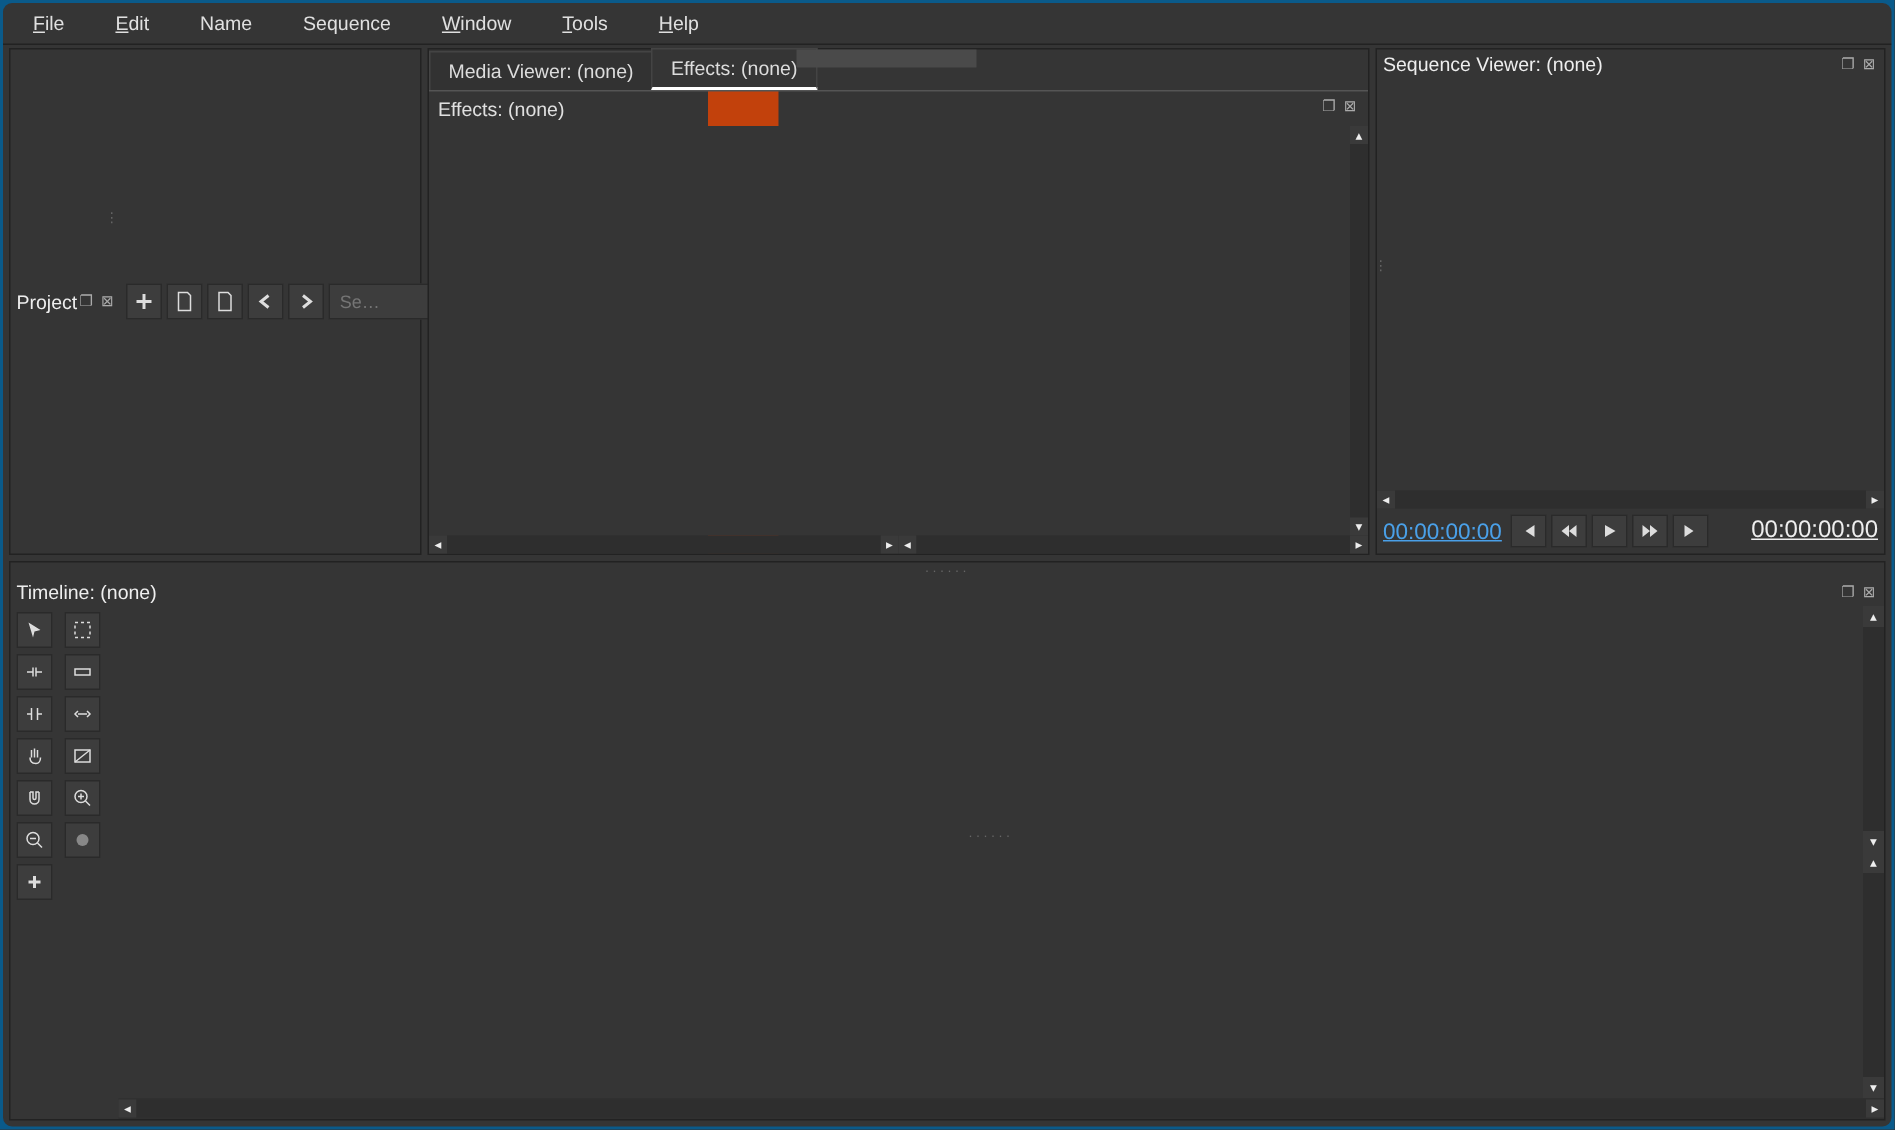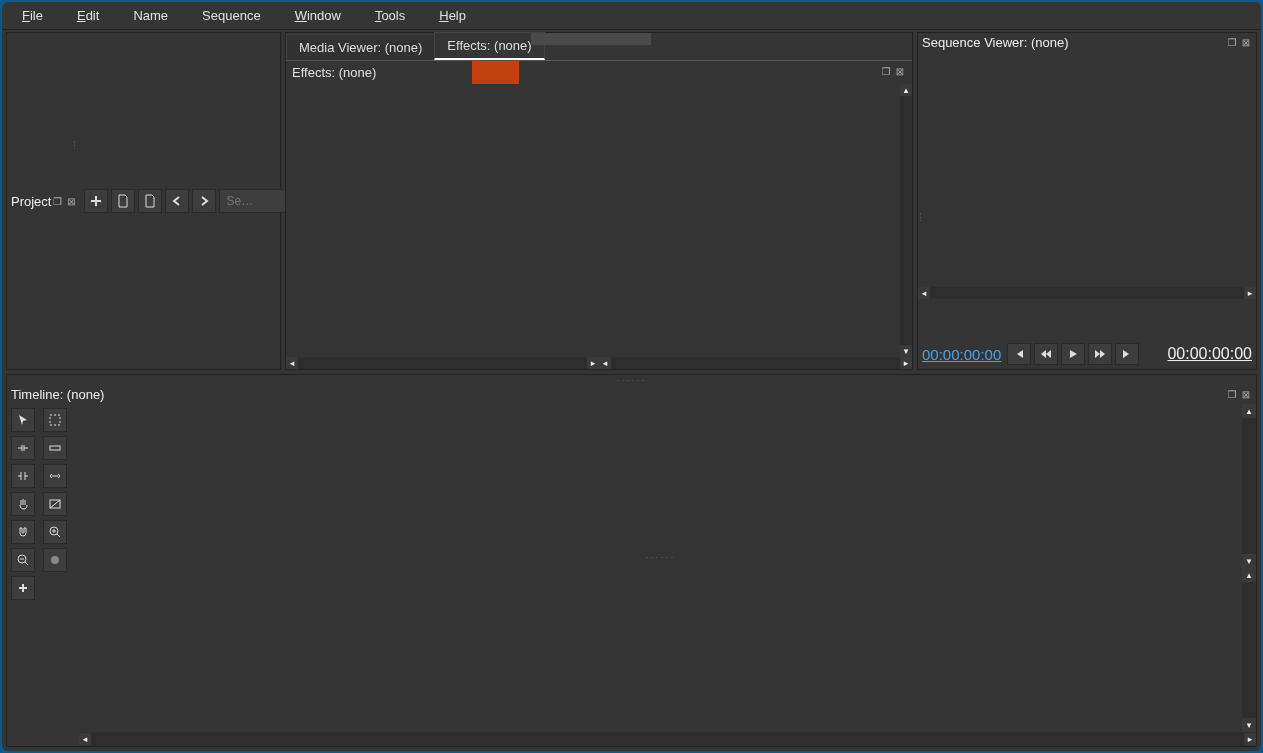--- a/index.html
+++ b/index.html
@@ -236,21 +236,20 @@
   display: flex;
 }
 .bottom-scrolls .hscroll { flex: 1; }
 
 
 .seq-panel {
   width: 340px;
   display: flex;
   flex-direction: column;
   border: 1px solid #222;
-  gap: 40px;
 }
 .seq-viewport {
   flex: 1;
   background: #353535;
   position: relative;
 }
 .seq-slider {
   height: 12px;
 }
 .seq-controls {

